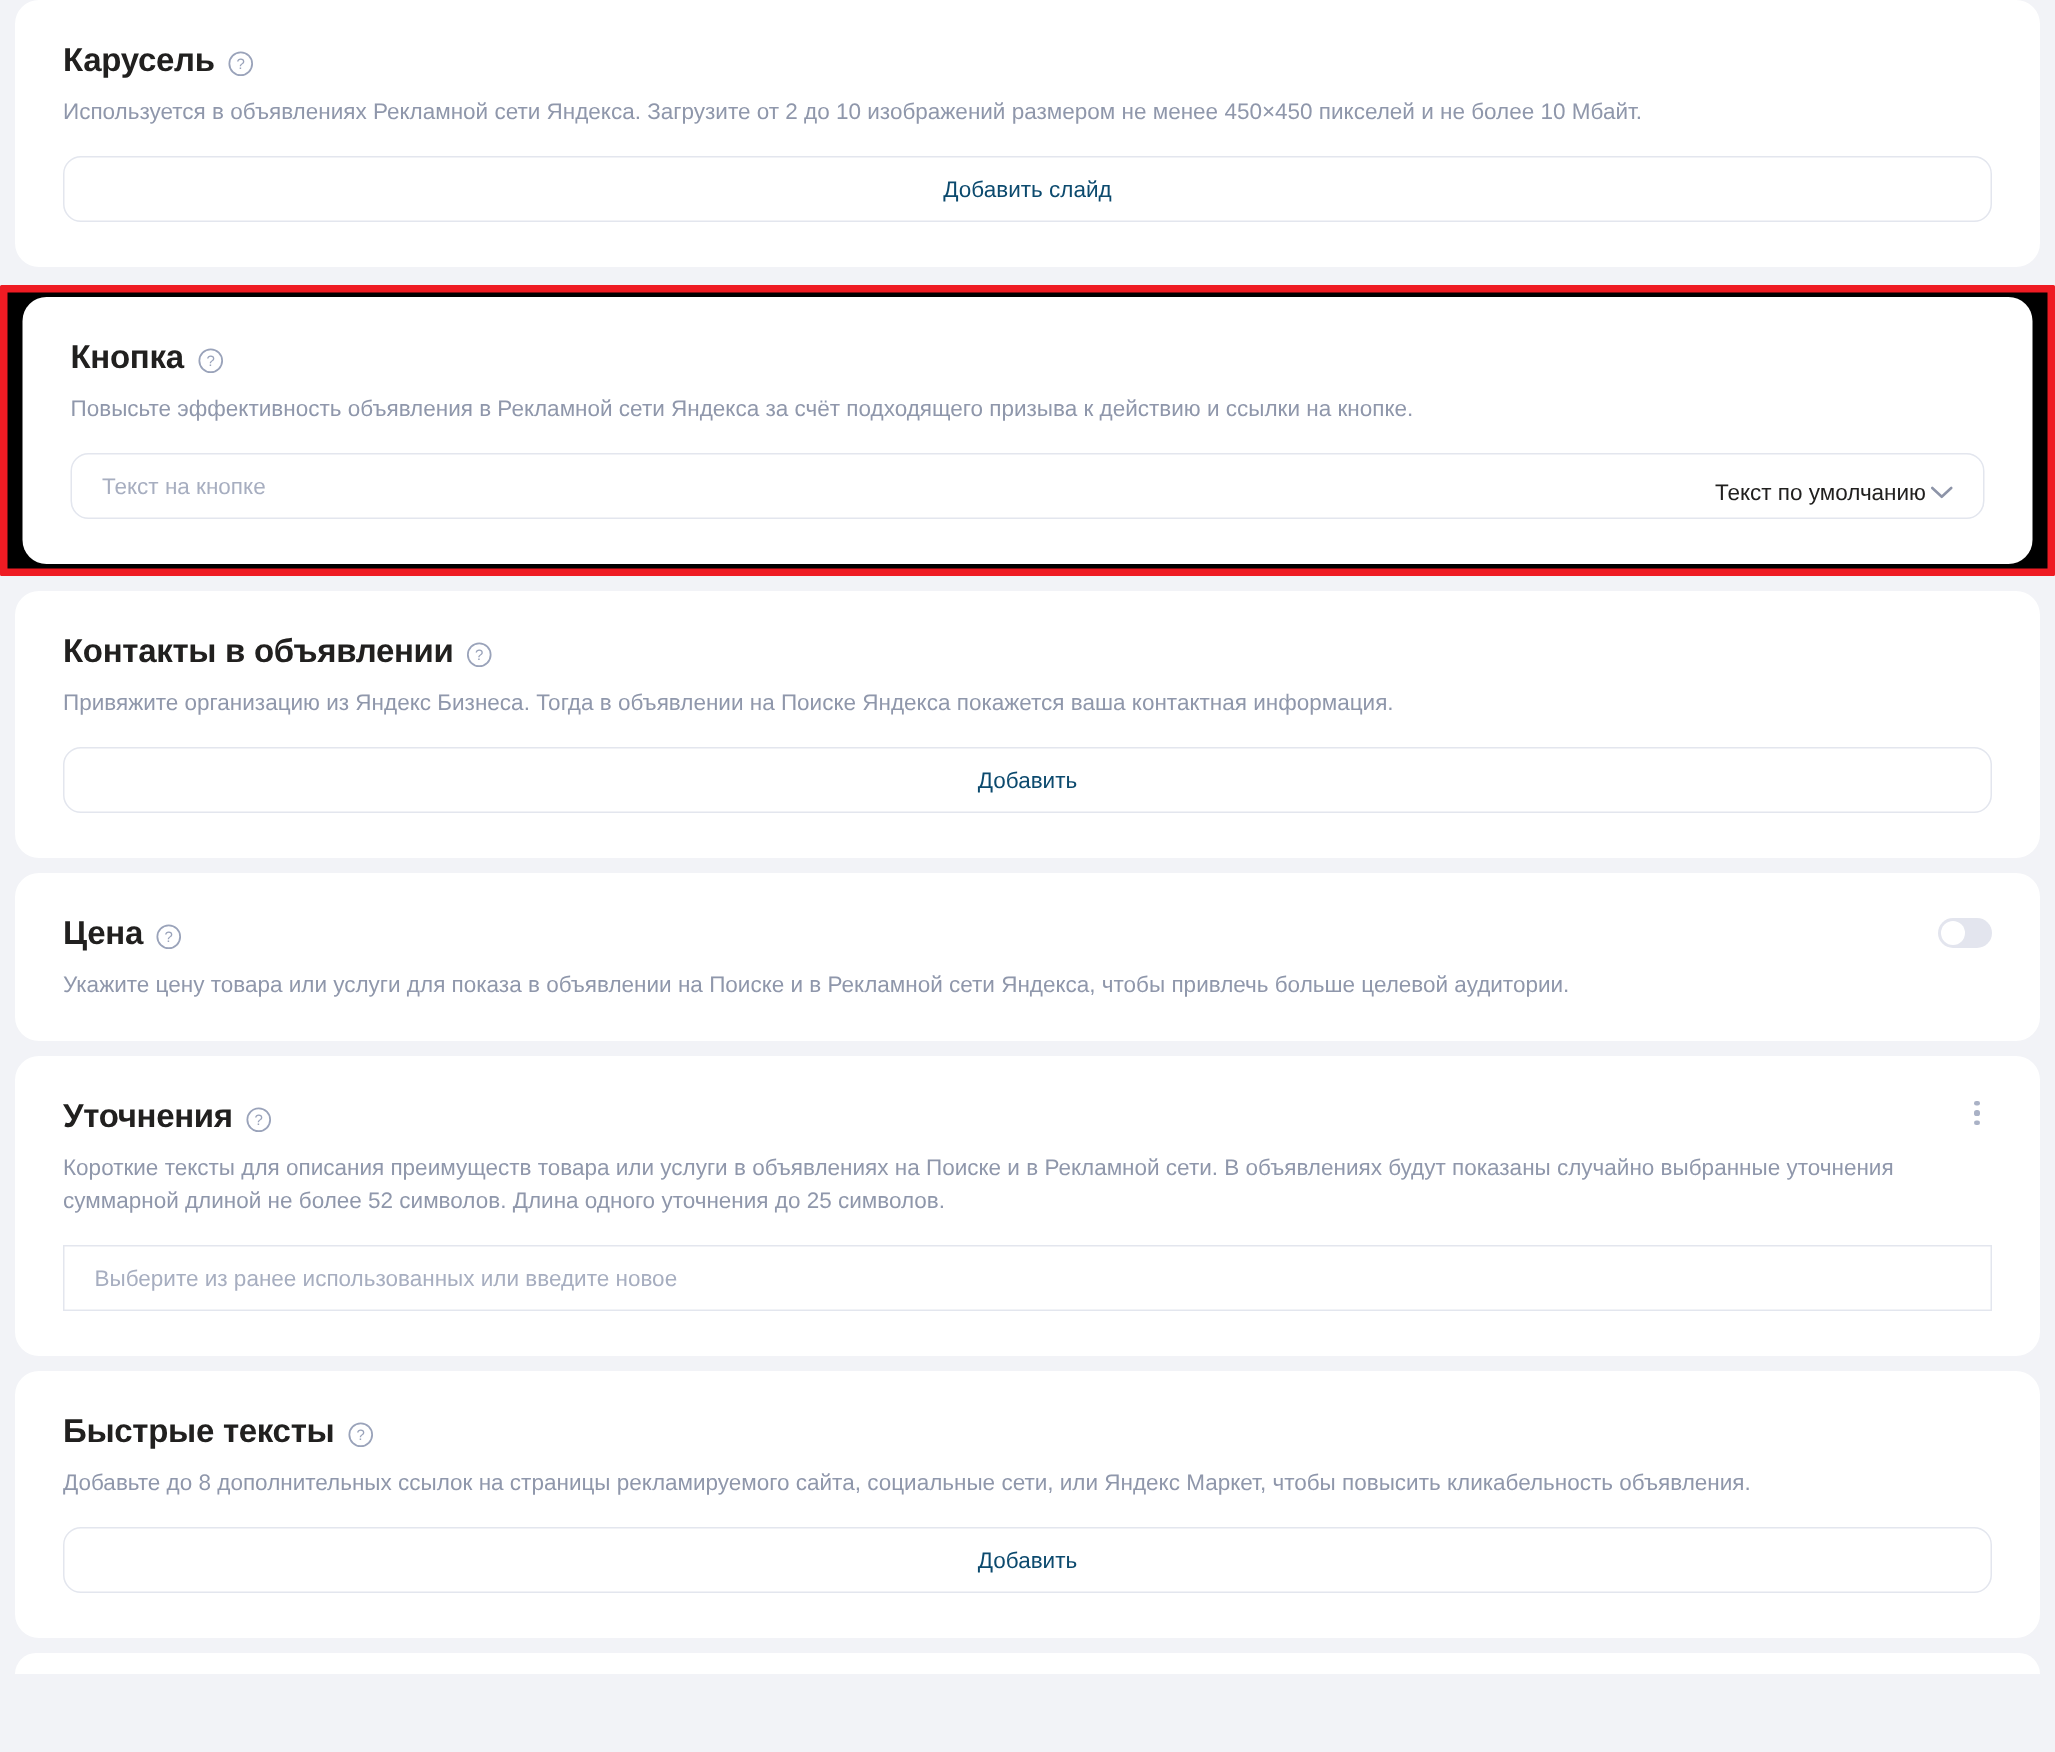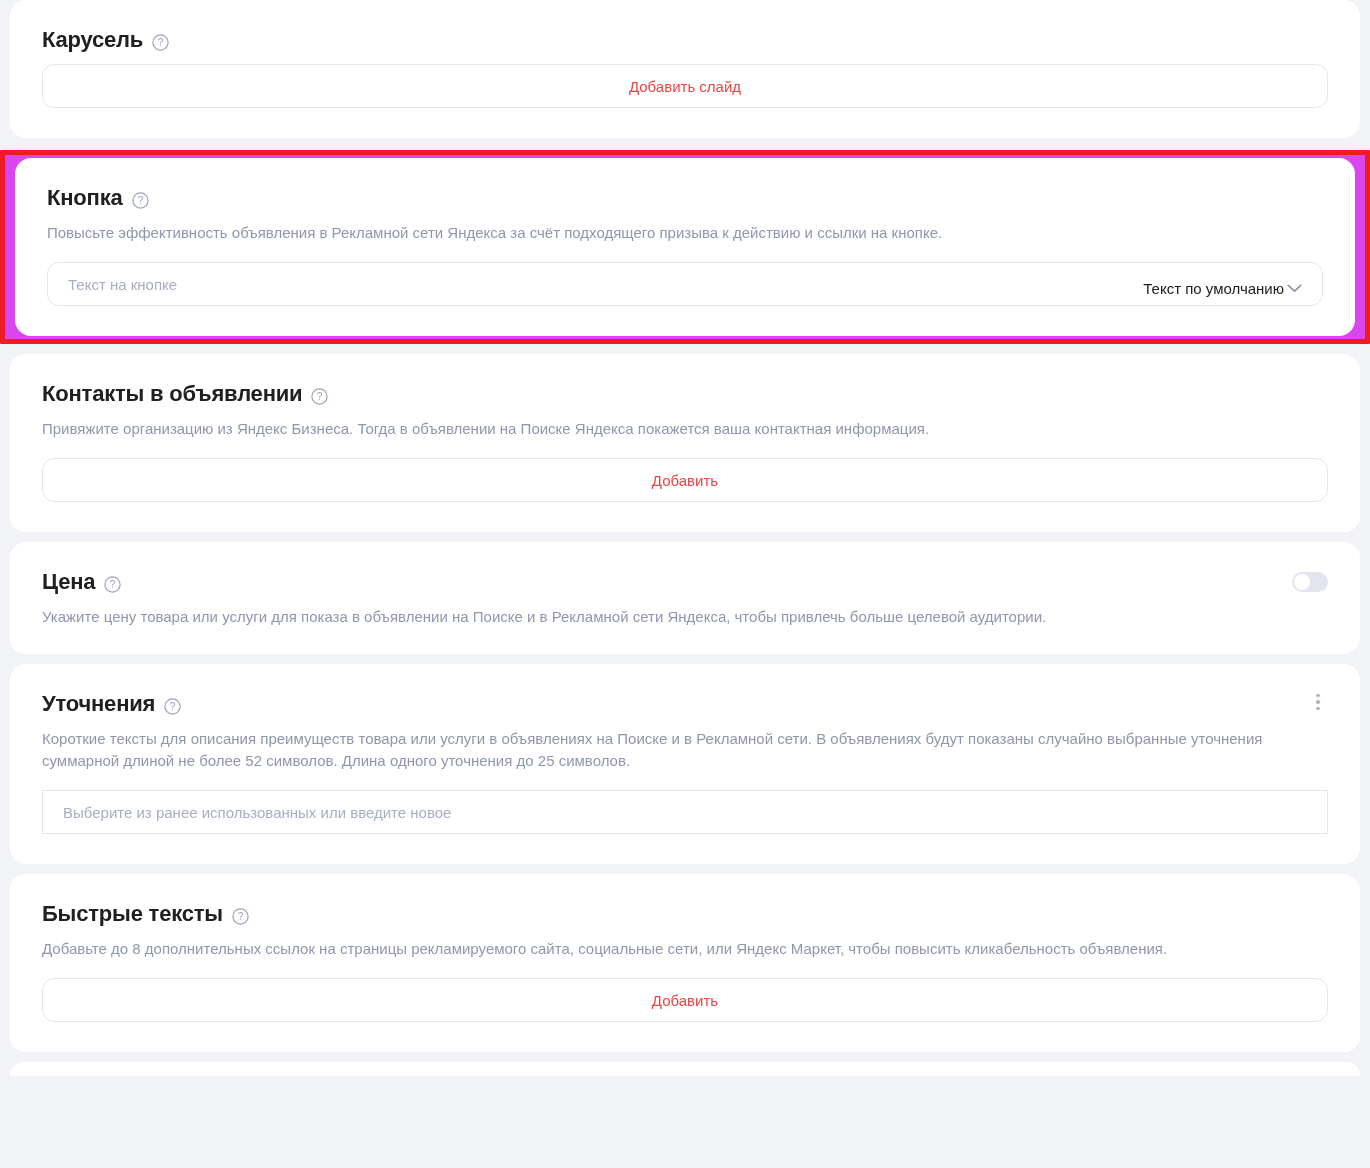--- a/index.html
+++ b/index.html
@@ -68,21 +68,21 @@
   .wide-btn {
     display: flex;
     align-items: center;
     justify-content: center;
     width: 100%;
     height: 44px;
     border: 1px solid #e3e6ee;
     border-radius: 12px;
     background: #ffffff;
     font-size: 15px;
-    color: #ef4444;
+    color: #0c4a6e;
     cursor: pointer;
     font-family: "Liberation Sans", sans-serif;
   }
 
   
   .input-row {
     position: relative;
     display: flex;
     align-items: flex-end;
     width: 100%;
@@ -189,21 +189,21 @@
     background: #aab2c6;
   }
 
   
   .highlight-wrap {
     position: relative;
     margin: 0 -10px 0 -10px;
     padding: 0 10px;
     border: 5px solid #ef1b23;
     border-radius: 1px;
-    background: #d946ef;
+    background: #000000;
   }
   .highlight-wrap .card { margin-bottom: 0; }
   .hl-pad-top { height: 3px; }
   .hl-pad-bottom { height: 3px; }
 
   .spacer-10 { height: 10px; }
   .spacer-12 { height: 12px; }
 
   
   .bottom-sliver {
@@ -220,20 +220,21 @@
   <div class="card" style="margin-bottom:0;">
     <div class="sec-head">
       <span class="sec-title">Карусель</span>
       <span class="help-icon">
         <svg width="17" height="17" viewBox="0 0 17 17" aria-hidden="true">
           <circle cx="8.5" cy="8.5" r="7.6" fill="none" stroke="#9aa3ba" stroke-width="1.2"></circle>
           <text x="8.5" y="12.2" text-anchor="middle" font-family="Liberation Sans, sans-serif" font-size="10" fill="#9aa3ba">?</text>
         </svg>
       </span>
     </div>
+    <div class="sec-desc">Используется в объявлениях Рекламной сети Яндекса. Загрузите от 2 до 10 изображений размером не менее 450×450 пикселей и не более 10 Мбайт.</div>
     <button class="wide-btn">Добавить слайд</button>
   </div>
 
   <div class="spacer-12"></div>
 
   <div class="highlight-wrap">
     <div class="hl-pad-top"></div>
     <div class="card">
       <div class="sec-head">
         <span class="sec-title">Кнопка</span>

